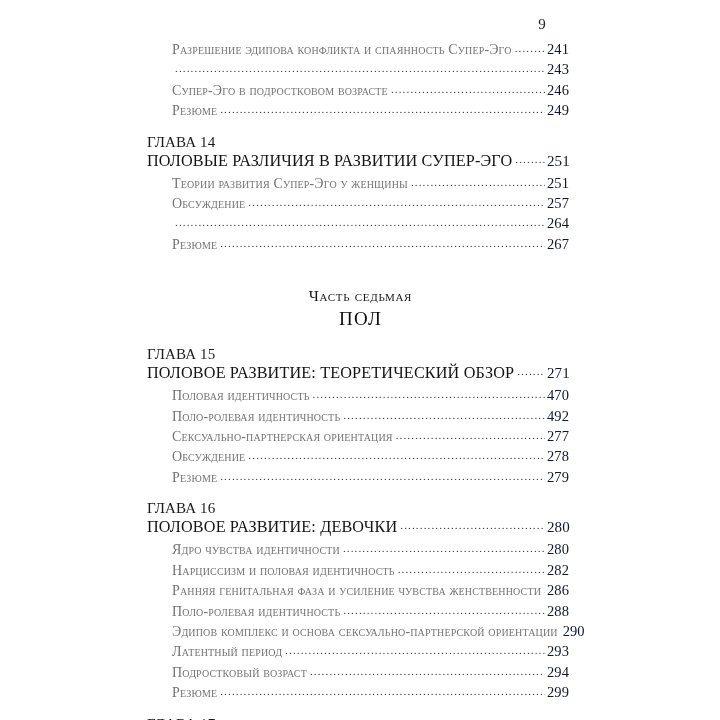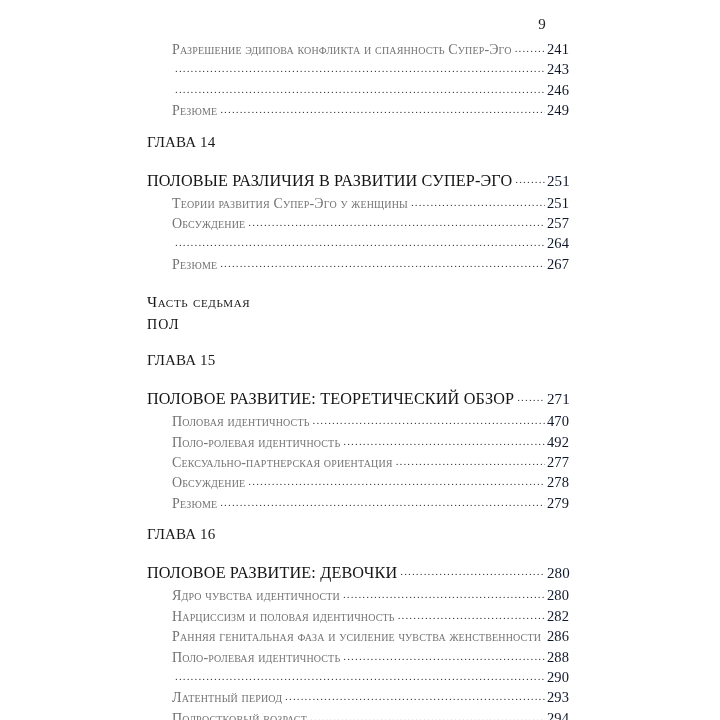--- a/index.html
+++ b/index.html
@@ -89,21 +89,20 @@
     letter-spacing: 0.15px;
     color: #1a1a1a;
     margin-top: 11px;
     line-height: 18px;
   }
 
   
   .chapter-title-row {
     line-height: 21px;
     margin-bottom: 1px;
-    margin-top: 20px;
   }
   .chapter-title-row .label {
     font-size: 16.2px;
     letter-spacing: 0.15px;
     color: #141414;
   }
   .chapter-title-row .pagenum {
     font-size: 15px;
   }
   .chapter-title-row .leader { top: -3px; }
@@ -115,32 +114,33 @@
   }
   .entry-row .label {
     font-size: 14px;
     font-variant: small-caps;
     letter-spacing: 0.15px;
     color: #737373;
   }
 
   
   .part {
-    margin-top: 16px;
+    text-align: center;
+    margin-top: 30px;
     margin-bottom: 14px;
   }
   .part .part-label {
     font-size: 15.5px;
     font-variant: small-caps;
     letter-spacing: 0.7px;
     color: #171717;
     line-height: 21px;
   }
   .part .part-title {
-    font-size: 14px;
+    font-size: 19px;
     letter-spacing: 1.2px;
     color: #101010;
     line-height: 24px;
     margin-top: 1px;
   }
 </style>
 </head>
 <body>
 
 <div class="page">
@@ -153,20 +153,21 @@
       <div class="row entry-row">
         <span class="label">Разрешение эдипова конфликта и спаянность Супер-Эго</span>
         <span class="leader"></span>
         <span class="pagenum">241</span>
       </div>
       <div class="row entry-row">
         <span class="leader"></span>
         <span class="pagenum">243</span>
       </div>
       <div class="row entry-row">
+        <span class="label">Супер-Эго в подростковом возрасте</span>
         <span class="leader"></span>
         <span class="pagenum">246</span>
       </div>
       <div class="row entry-row">
         <span class="label">Резюме</span>
         <span class="leader"></span>
         <span class="pagenum">249</span>
       </div>
     </div>
 
@@ -258,20 +259,21 @@
         <span class="label">Ранняя генитальная фаза и усиление чувства женственности</span>
         <span class="leader"></span>
         <span class="pagenum">286</span>
       </div>
       <div class="row entry-row">
         <span class="label">Поло-ролевая идентичность</span>
         <span class="leader"></span>
         <span class="pagenum">288</span>
       </div>
       <div class="row entry-row">
+        <span class="label">Эдипов комплекс и основа сексуально-партнерской ориентации</span>
         <span class="leader"></span>
         <span class="pagenum">290</span>
       </div>
       <div class="row entry-row">
         <span class="label">Латентный период</span>
         <span class="leader"></span>
         <span class="pagenum">293</span>
       </div>
       <div class="row entry-row">
         <span class="label">Подростковый возраст</span>

